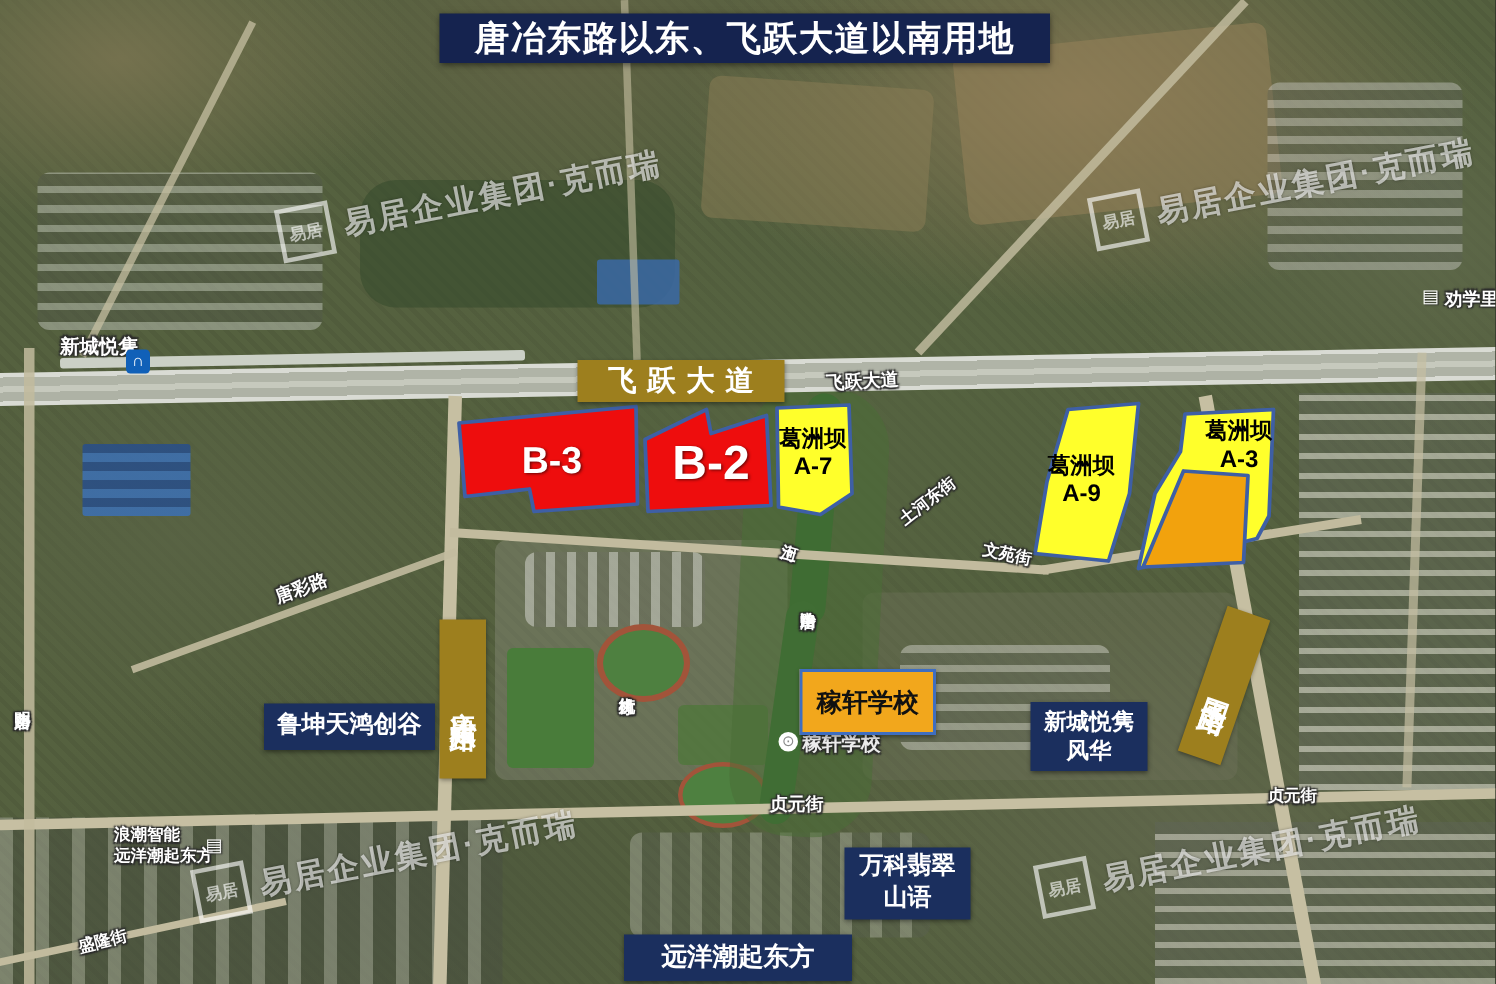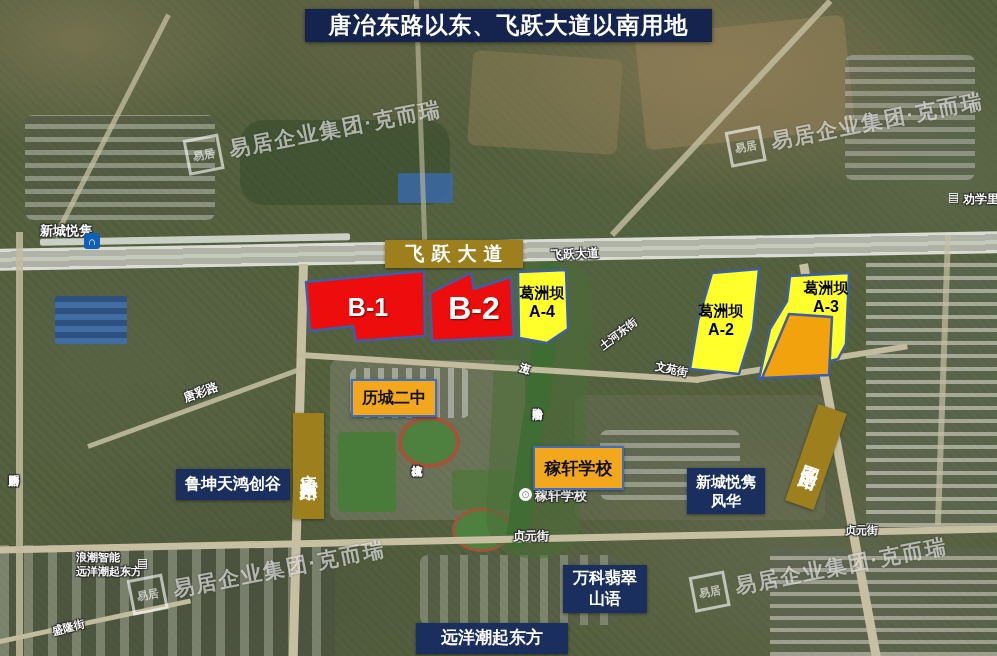--- a/index.html
+++ b/index.html
@@ -94,40 +94,39 @@
 
   <svg class="parcels-svg" width="997" height="656" viewBox="0 0 997 656">
     <polygon points="306,282 424,271 425,336 356,341 353,326 310,331" fill="#ee0d0d"></polygon>
     <polygon points="430,293 471,273 474,289 511,277 514,337 432,341" fill="#ee0d0d"></polygon>
     <polygon points="518,272 566,270 568,329 547,343 519,338" fill="#ffff2b"></polygon>
     <polygon points="712,273 759,269 753,329 739,374 690,369 698,321" fill="#ffff2b"></polygon>
     <polygon points="790,276 849,273 846,344 838,359 759,379 770,329 787,301" fill="#ffff2b"></polygon>
     <polygon points="789,314 832,317 829,375 762,378" fill="#f2a20d"></polygon>
   </svg>
 
-  <div class="parcel-label" style="left:336px;top:293px;width:64px;font-size:25px;">B-1</div>
+  <div class="parcel-label" style="left:336px;top:293px;width:64px;font-size:25px;">B-3</div>
   <div class="parcel-label" style="left:442px;top:290px;width:64px;font-size:32px;">B-2</div>
   <div class="parcel-label dark" style="left:514px;top:284px;width:56px;font-size:15px;">
     <div>葛洲坝</div>
-    <div class="code">A-4</div>
+    <div class="code">A-7</div>
   </div>
   <div class="parcel-label dark" style="left:692px;top:302px;width:58px;font-size:15px;">
     <div>葛洲坝</div>
-    <div class="code">A-2</div>
+    <div class="code">A-9</div>
   </div>
   <div class="parcel-label dark" style="left:797px;top:279px;width:58px;font-size:15px;">
     <div>葛洲坝</div>
     <div class="code">A-3</div>
   </div>
 
   <div class="goldlabel" style="left: 385px; top: 240px; width: 138px; height: 28px; font-size: 19px; letter-spacing: 7px; padding-left: 7px; box-sizing: border-box; background-color: rgb(157, 127, 30);">飞跃大道</div>
   <div class="goldlabel vtext" style="left: 293px; top: 413px; width: 31px; height: 106px; font-size: 18px; letter-spacing: 3px; background-color: rgb(157, 127, 30);">唐冶东路</div>
   <div class="goldlabel vtext" style="left: 801px; top: 406px; width: 30px; height: 102px; font-size: 18px; letter-spacing: 2px; transform: rotate(19deg); background-color: rgb(157, 127, 30);">围子山路</div>
 
-  <div class="amberbox" style="left: 351px; top: 379px; width: 82px; height: 34px; font-size: 16px; background-color: rgb(242, 167, 28);">历城二中</div>
   <div class="amberbox" style="left: 533px; top: 446px; width: 87px; height: 40px; font-size: 17px; background-color: rgb(242, 167, 28);">稼轩学校</div>
 
   <div class="navybox" style="left: 687px; top: 468px; width: 78px; height: 46px; font-size: 15px; background-color: rgb(27, 47, 94);">
     <span>新城悦隽</span>
     <span>风华</span>
   </div>
   <div class="navybox" style="left: 176px; top: 469px; width: 114px; height: 31px; font-size: 16px; background-color: rgb(27, 47, 94);">鲁坤天鸿创谷</div>
   <div class="navybox" style="left: 416px; top: 623px; width: 152px; height: 31px; font-size: 17px; background-color: rgb(27, 47, 94);">远洋潮起东方</div>
   <div class="navybox" style="left: 563px; top: 565px; width: 84px; height: 48px; font-size: 16px; background-color: rgb(27, 47, 94);">
     <span>万科翡翠</span>
@@ -167,15 +166,15 @@
   </div>
   <div class="wm" style="left:130px;top:580px;transform:rotate(-11deg);">
     <span class="seal">易居</span>
     <span class="wmtext">易居企业集团·克而瑞</span>
   </div>
   <div class="wm" style="left:692px;top:577px;transform:rotate(-11deg);">
     <span class="seal">易居</span>
     <span class="wmtext">易居企业集团·克而瑞</span>
   </div>
 
-  <div class="titlebar" style="background-color: rgb(21, 35, 79); margin-left: 12px;">唐冶东路以东、飞跃大道以南用地</div>
+  <div class="titlebar" style="background-color: rgb(21, 35, 79);">唐冶东路以东、飞跃大道以南用地</div>
 
 </div>
 
 </body></html>

